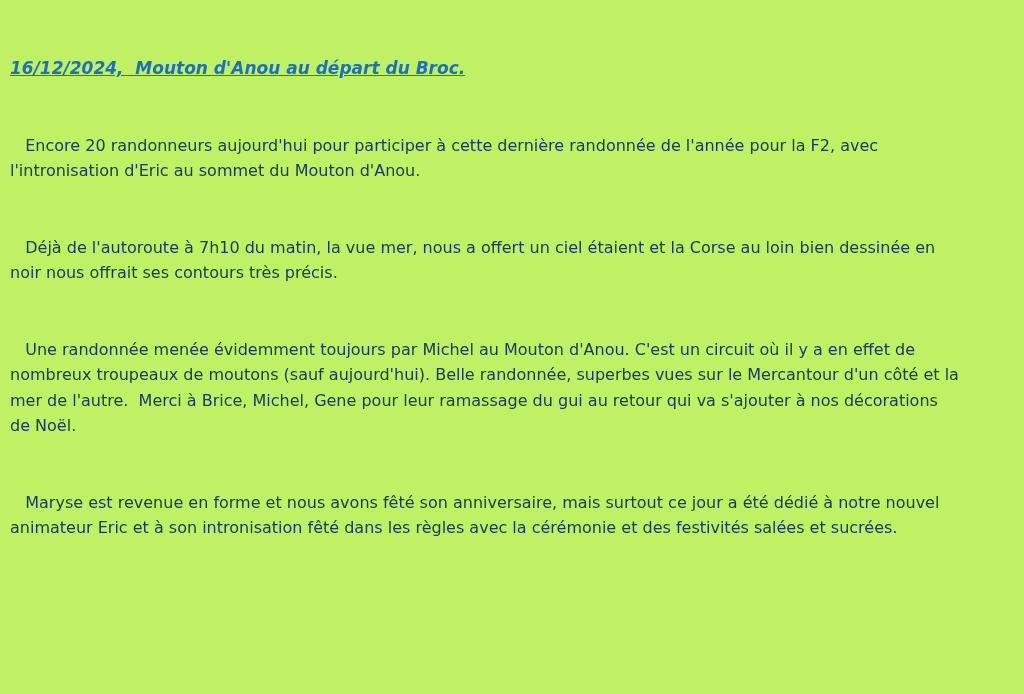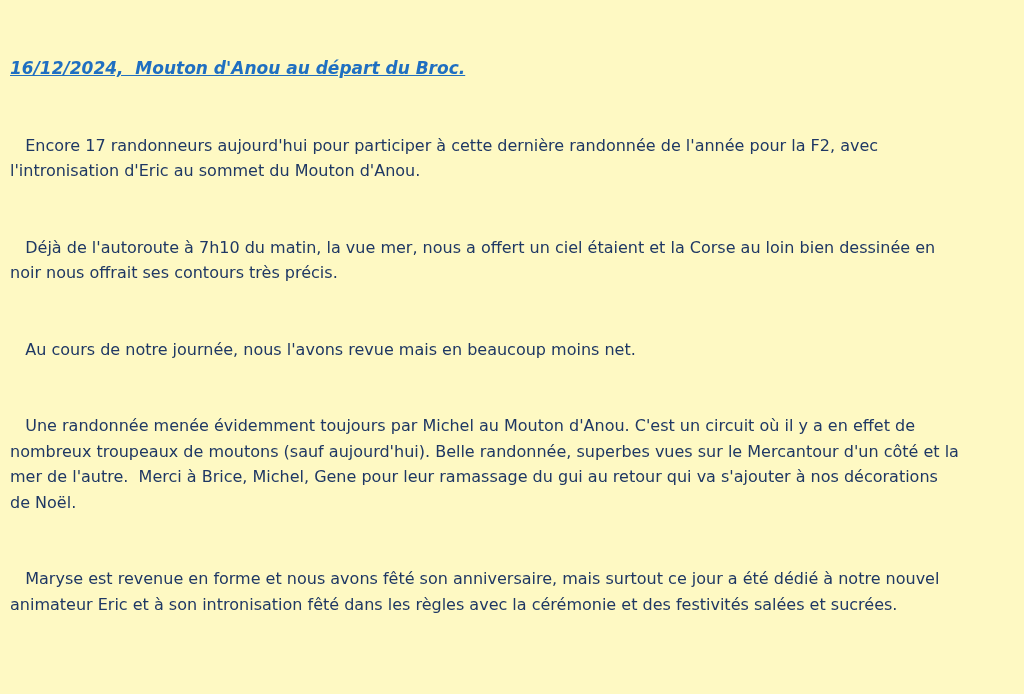--- a/index.html
+++ b/index.html
@@ -6,21 +6,21 @@
     margin: 0;
     padding: 0;
     background: #ffffff;
   }
   .page {
     box-sizing: border-box;
     width: 1024px;
     height: 694px;
     padding: 5px 10px 0 10px;
     overflow: hidden;
-    background: #fef9c3;
+    background: #bef264;
     font-family: "DejaVu Sans", sans-serif;
     font-size: 16px;
     line-height: 25.5px;
     color: #1f3864;
     white-space: pre;
   }
   .title {
     margin: 0;
     font-size: 17px;
     font-weight: bold;
@@ -31,25 +31,24 @@
   }
   .paragraph {
     margin: 0;
   }
 </style>
 </head>
 <body>
 
 <div class="page">
   <h1 class="title">16/12/2024,  Mouton d'Anou au départ du Broc.</h1>
-  <div class="paragraph">   Encore 17 randonneurs aujourd'hui pour participer à cette dernière randonnée de l'année pour la F2, avec
+  <div class="paragraph">   Encore 20 randonneurs aujourd'hui pour participer à cette dernière randonnée de l'année pour la F2, avec
 l'intronisation d'Eric au sommet du Mouton d'Anou.</div>
   <div class="paragraph">   Déjà de l'autoroute à 7h10 du matin, la vue mer, nous a offert un ciel étaient et la Corse au loin bien dessinée en
 noir nous offrait ses contours très précis.</div>
-  <div class="paragraph">   Au cours de notre journée, nous l'avons revue mais en beaucoup moins net.</div>
   <div class="paragraph">   Une randonnée menée évidemment toujours par Michel au Mouton d'Anou. C'est un circuit où il y a en effet de
 nombreux troupeaux de moutons (sauf aujourd'hui). Belle randonnée, superbes vues sur le Mercantour d'un côté et la
 mer de l'autre.  Merci à Brice, Michel, Gene pour leur ramassage du gui au retour qui va s'ajouter à nos décorations
 de Noël.</div>
   <div class="paragraph">   Maryse est revenue en forme et nous avons fêté son anniversaire, mais surtout ce jour a été dédié à notre nouvel
 animateur Eric et à son intronisation fêté dans les règles avec la cérémonie et des festivités salées et sucrées.</div>
   
   
   
   

